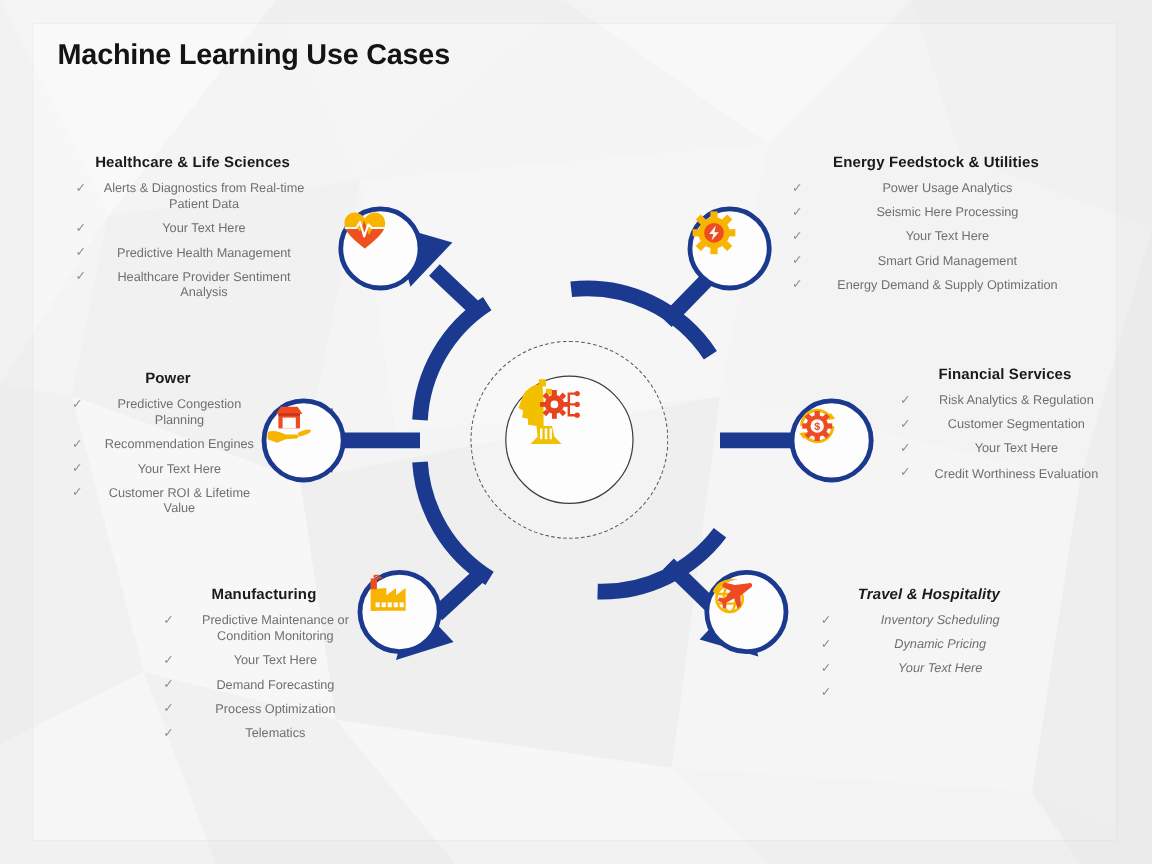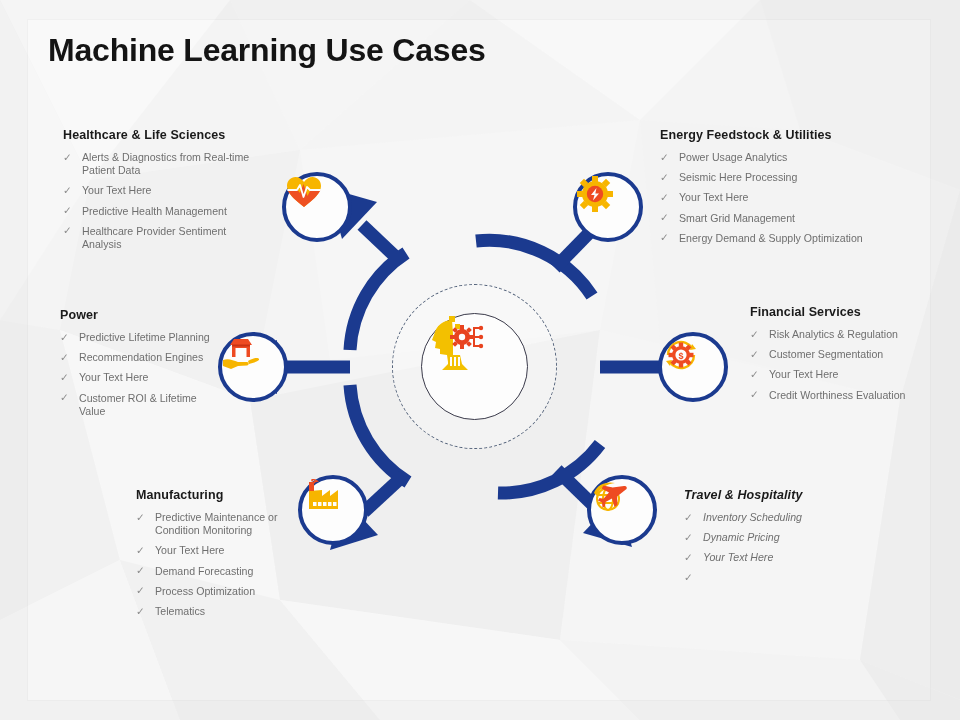--- a/index.html
+++ b/index.html
@@ -17,26 +17,26 @@
     background:#f4f4f4;overflow:hidden;
     box-shadow:0 0 0 1px rgba(0,0,0,0.02);
   }
   .panel svg.panel-tex{position:absolute;left:-28px;top:-20px;width:960px;height:720px;}
 
   .content{position:absolute;inset:0;}
 
   
   .title{
     position:absolute;left:20px;top:12px;
-    font-size:32px;font-weight:bold;color:#141414;
+    font-size:24px;font-weight:bold;color:#141414;
     letter-spacing:-0.2px;white-space:nowrap;
   }
 
   
-  .block{position:absolute;}
+  .block{position:absolute;text-align:center;}
   .block h3{
     margin:0 0 9px 0;font-size:12.5px;font-weight:bold;color:#1a1a1a;
     letter-spacing:0.1px;
   }
   .block ul{margin:0;padding:0;list-style:none;}
   .block li{
     position:relative;padding-left:19px;margin-bottom:7px;
     font-size:10.6px;line-height:13.2px;color:#6f6f6f;
   }
   .block li .chk{
@@ -309,21 +309,21 @@
         <li><span class="chk">✓</span><span>Seismic Here Processing</span></li>
         <li><span class="chk">✓</span><span>Your Text Here</span></li>
         <li><span class="chk">✓</span><span>Smart Grid Management</span></li>
         <li><span class="chk">✓</span><span>Energy Demand &amp; Supply Optimization</span></li>
       </ul>
     </div>
 
     <div class="block" style="left:32px;top:288px;width:160px;">
       <h3>Power</h3>
       <ul>
-        <li><span class="chk">✓</span><span>Predictive Lifetime Planning</span></li>
+        <li><span class="chk">✓</span><span>Predictive Congestion Planning</span></li>
         <li><span class="chk">✓</span><span>Recommendation Engines</span></li>
         <li><span class="chk">✓</span><span>Your Text Here</span></li>
         <li><span class="chk">✓</span><span>Customer ROI &amp; Lifetime Value</span></li>
       </ul>
     </div>
 
     <div class="block" style="left:722px;top:285px;width:175px;">
       <h3>Financial Services</h3>
       <ul>
         <li><span class="chk">✓</span><span>Risk Analytics &amp; Regulation</span></li>

